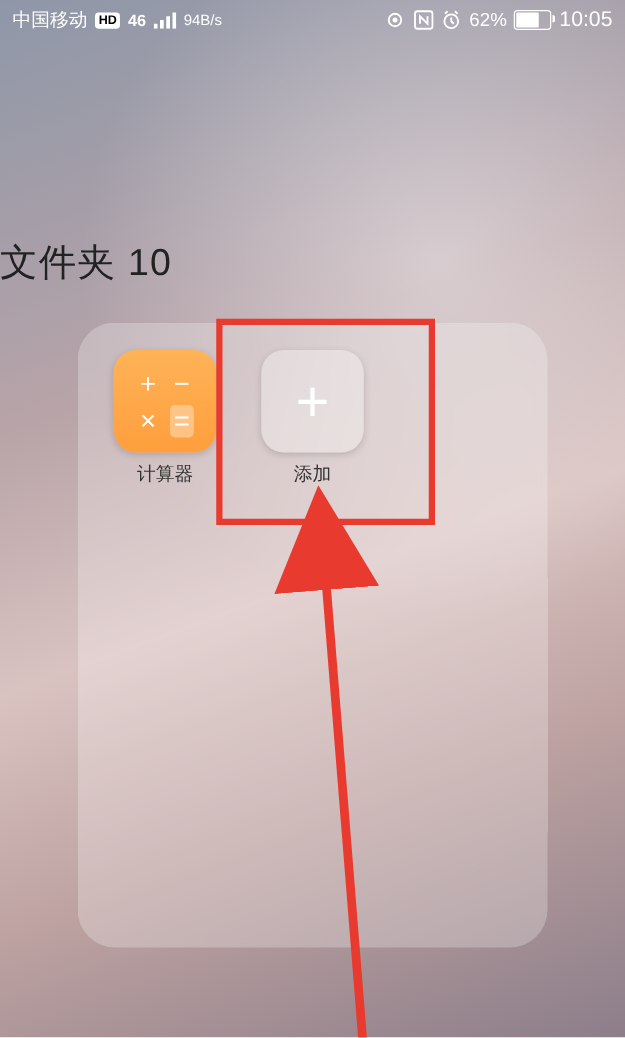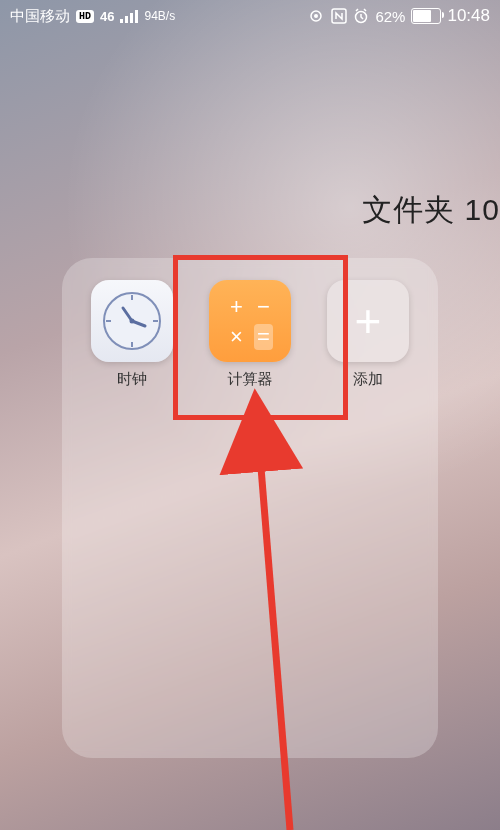--- a/index.html
+++ b/index.html
@@ -4,29 +4,29 @@
 <style>
   html,body{margin:0;padding:0;width:500px;height:830px;overflow:hidden;font-family:"PingFang SC","Helvetica Neue",Arial,sans-serif;}
   .screen{position:relative;width:500px;height:830px;
     background:
       radial-gradient(circle at 70% 25%, rgba(255,255,255,.45), rgba(255,255,255,0) 40%),
       linear-gradient(160deg,#8e97a8 0%,#b9a4a8 35%,#d9c3c1 55%,#bca1a0 75%,#8c7e8a 100%);
   }
   
   .status{position:absolute;top:0;left:0;right:0;height:32px;display:flex;align-items:center;color:#fff;font-size:15px;padding:0 10px;justify-content:space-between;}
   .status .left,.status .right{display:flex;align-items:center;gap:6px;}
-  .status .hd{background:#fff;color:#000;border-radius:3px;font-size:10px;font-weight:700;padding:0 3px;line-height:13px;font-family:Liberation Mono, monospace;}
+  .status .hd{background:#fff;color:#000;border-radius:3px;font-size:10px;font-weight:700;padding:0 3px;line-height:13px;}
   .status .net{display:flex;flex-direction:row;font-size:12px;line-height:9px;}
   .status svg{display:block;}
   .battery{display:inline-flex;align-items:center;}
   .battery .shell{width:28px;height:14px;border:1.5px solid #fff;border-radius:3px;position:relative;}
   .battery .shell::after{content:"";position:absolute;right:-4px;top:3px;width:2px;height:6px;background:#fff;border-radius:0 2px 2px 0;}
   .battery .fill{position:absolute;left:1px;top:1px;bottom:1px;background:#fff;border-radius:1px;}
   
-  .folder-title{position:absolute;top:190px;left:0;right:0;text-align:right;font-size:30px;color:#222;letter-spacing:1px;}
+  .folder-title{position:absolute;top:190px;left:0;right:0;text-align:left;font-size:30px;color:#222;letter-spacing:1px;}
   
   .panel{position:absolute;left:62px;top:258px;width:376px;height:500px;border-radius:30px;
     background:rgba(255,255,255,.25);backdrop-filter:blur(4px);}
   .grid{position:absolute;left:0;top:0;right:0;padding:22px 20px;display:grid;grid-template-columns:repeat(3,1fr);column-gap:18px;row-gap:16px;}
   .app{display:flex;flex-direction:column;align-items:center;}
   .icon{width:82px;height:82px;border-radius:18px;display:flex;align-items:center;justify-content:center;box-shadow:0 2px 6px rgba(0,0,0,.15);}
   .label{margin-top:8px;font-size:15px;color:#333;}
   
   .ic-clock{background:linear-gradient(#f6f7fb,#e5e8f1);}
   .ic-settings{background:linear-gradient(#f1f2f5,#dcdfe6);}
@@ -74,46 +74,29 @@
         <circle cx="8" cy="9" r="5.5" fill="none" stroke="#fff" stroke-width="1.5"></circle>
         <path d="M8 6 V9 L10 11" stroke="#fff" stroke-width="1.5" fill="none"></path>
         <path d="M3 3 L5 1 M13 3 L11 1" stroke="#fff" stroke-width="1.5"></path>
       </svg>
       <span>62%</span>
       <span class="battery">
         <span class="shell">
             <span class="fill" id="batFill" style="width: 17.42px;"></span>
           </span>
       </span>
-      <span style="font-size:17px">10:48</span>
+      <span style="font-size:17px">10:05</span>
     </div>
   </div>
 
   <div class="folder-title">文件夹 10</div>
 
   <div class="panel">
     <div class="grid">
 
-      <div class="app">
-        <div class="icon ic-clock">
-          <svg width="62" height="62" viewBox="0 0 62 62">
-            <circle cx="31" cy="31" r="28" fill="#eef1f8" stroke="#7f8fb8" stroke-width="2"></circle>
-            <g stroke="#7f8fb8" stroke-width="2">
-              <line x1="31" y1="5" x2="31" y2="10"></line>
-                <line x1="31" y1="52" x2="31" y2="57"></line>
-              <line x1="5" y1="31" x2="10" y2="31"></line>
-                <line x1="52" y1="31" x2="57" y2="31"></line>
-            </g>
-            <line x1="31" y1="31" x2="22" y2="18" stroke="#5b6ea0" stroke-width="3" stroke-linecap="round"></line>
-            <line x1="31" y1="31" x2="44" y2="36" stroke="#5b6ea0" stroke-width="3" stroke-linecap="round"></line>
-            <circle cx="31" cy="31" r="2.5" fill="#5b6ea0"></circle>
-          </svg>
-        </div>
-        <div class="label">时钟</div>
-      </div>
 
 
       <div class="app">
         <div class="icon ic-calc">
           <div class="calc-grid">
             <span>+</span>
               <span>−</span>
               <span>×</span>
               <span class="eq">=</span>
           </div>

